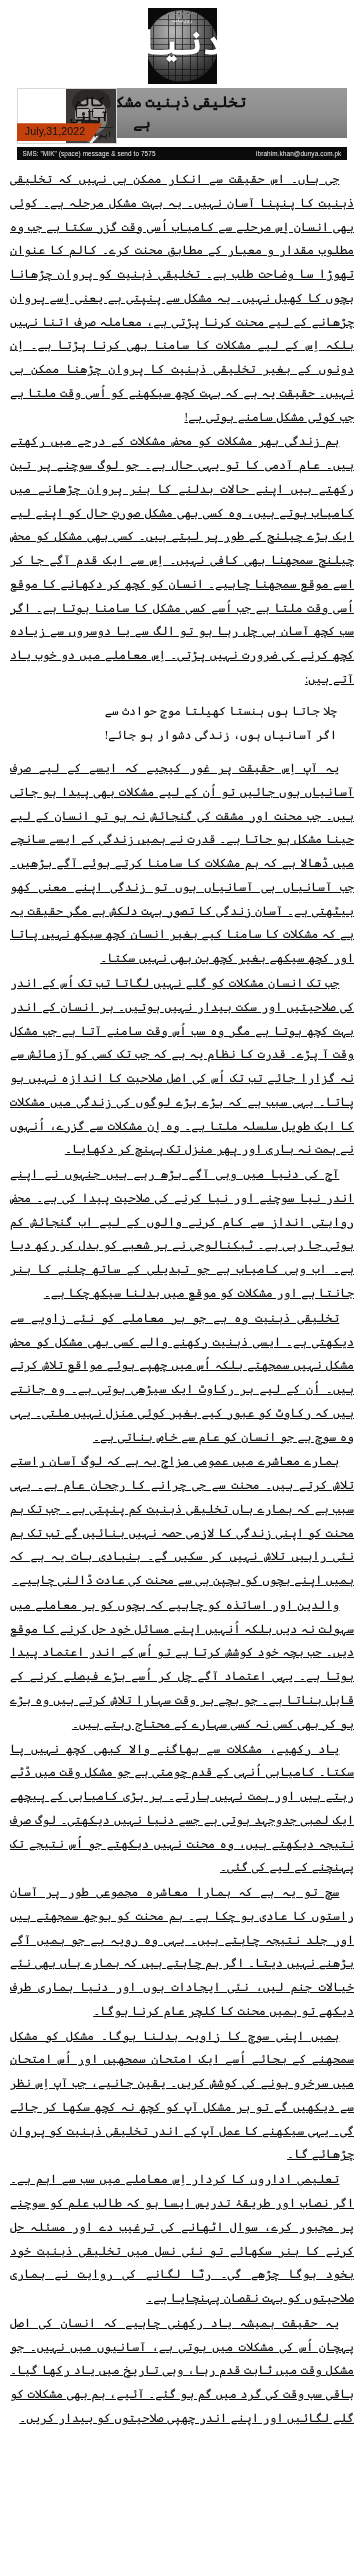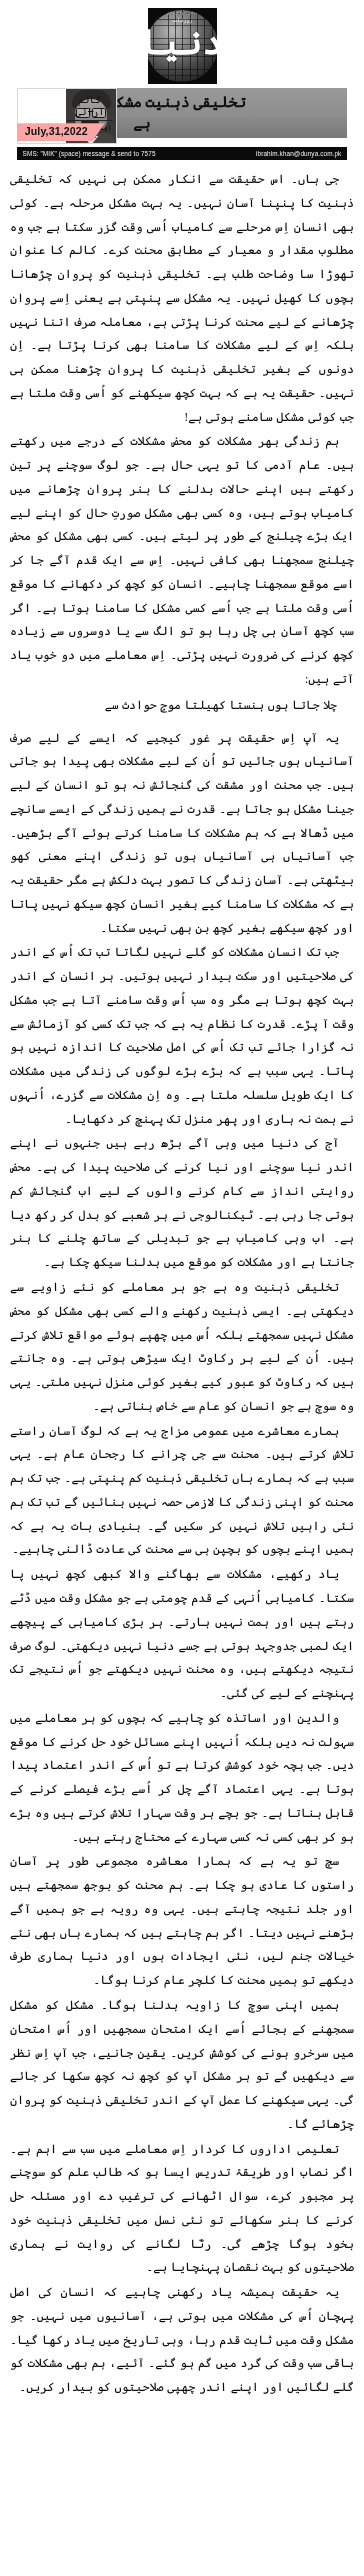--- a/index.html
+++ b/index.html
@@ -205,22 +205,22 @@
   .author-labels {
     position: absolute;
     right: 3.4px;
     top: 4.5px;
     width: 46px;
     text-align: center;
     direction: rtl;
   }
   .author-column-label {
     font-family: "Liberation Serif", "DejaVu Serif", serif;
-    font-size: 10px;
-    font-weight: 400;
+    font-size: 13px;
+    font-weight: 700;
     color: #121212;
     line-height: 1.2;
     padding-bottom: 2px;
     border-bottom: 0.6px solid #222;
   }
   .author-name {
     margin-top: 3.4px;
     font-family: "Liberation Serif", "DejaVu Serif", serif;
     font-size: 7.3px;
     font-weight: 700;
@@ -228,25 +228,25 @@
     line-height: 1.2;
   }
 
   
   .date-tab {
     position: absolute;
     left: 17px;
     top: 35px;
     height: 15.7px;
     padding: 1.1px 17px 1.1px 7.8px;
-    background: #fca5a5;
+    background: #c2410c;
     color: #111111;
     font-family: "Liberation Sans", sans-serif;
     font-size: 10.6px;
-    font-weight: 700;
+    font-weight: 400;
     letter-spacing: 0.1px;
     line-height: 15px;
     direction: ltr;
     text-align: right;
     clip-path: polygon(0 0, 100% 0, 86% 100%, 0 100%);
     white-space: nowrap;
   }
 
   
   .sms-bar {
@@ -278,23 +278,24 @@
     text-align-last: right;
     font-family: "Liberation Serif", "DejaVu Serif", serif;
     font-size: 12px;
     line-height: 1.98;
     color: #0d0d0d;
     word-spacing: 0.6px;
   }
   .article p {
     margin: 0 0 1.1px 0;
     text-indent: 14.6px;
+    text-decoration: underline;
   }
   .couplet {
-    margin: 1px 0 9px 0;
+    margin: 7px 0 9px 0;
     direction: rtl;
     text-align: center;
     font-family: "Liberation Serif", "DejaVu Serif", serif;
     font-size: 11.8px;
     line-height: 2.1;
     color: #0d0d0d;
   }
   .couplet div { padding-right: 17px; }
 </style>
 </head>
@@ -341,27 +342,28 @@
   <span class="sms-left">SMS: "MIK" (space) message &amp; send to 7575</span>
   <span class="sms-right">ibrahim.khan@dunya.com.pk</span>
 </div>
 
 <div class="article">
   <p>جی ہاں۔ اس حقیقت سے انکار ممکن ہی نہیں کہ تخلیقی ذہنیت کا پنپنا آسان نہیں۔ یہ بہت مشکل مرحلہ ہے۔ کوئی بھی انسان اِس مرحلے سے کامیاب اُسی وقت گزر سکتا ہے جب وہ مطلوب مقدار و معیار کے مطابق محنت کرے۔ کالم کا عنوان تھوڑا سا وضاحت طلب ہے۔ تخلیقی ذہنیت کو پروان چڑھانا بچوں کا کھیل نہیں۔ یہ مشکل سے پنپتی ہے یعنی اِسے پروان چڑھانے کے لیے محنت کرنا پڑتی ہے، معاملہ صرف اتنا نہیں بلکہ اِس کے لیے مشکلات کا سامنا بھی کرنا پڑتا ہے۔ اِن دونوں کے بغیر تخلیقی ذہنیت کا پروان چڑھنا ممکن ہی نہیں۔ حقیقت یہ ہے کہ بہت کچھ سیکھنے کو اُسی وقت ملتا ہے جب کوئی مشکل سامنے ہوتی ہے!</p>
   <p>ہم زندگی بھر مشکلات کو محض مشکلات کے درجے میں رکھتے ہیں۔ عام آدمی کا تو یہی حال ہے۔ جو لوگ سوچنے پر تین رکھتے ہیں اپنے حالات بدلنے کا ہنر پروان چڑھانے میں کامیاب ہوتے ہیں، وہ کسی بھی مشکل صورتِ حال کو اپنے لیے ایک بڑے چیلنج کے طور پر لیتے ہیں۔ کسی بھی مشکل کو محض چیلنج سمجھنا بھی کافی نہیں۔ اِس سے ایک قدم آگے جا کر اسے موقع سمجھنا چاہیے۔ انسان کو کچھ کر دکھانے کا موقع اُسی وقت ملتا ہے جب اُسے کسی مشکل کا سامنا ہوتا ہے۔ اگر سب کچھ آسان ہی چل رہا ہو تو الگ سے یا دوسروں سے زیادہ کچھ کرنے کی ضرورت نہیں پڑتی۔ اِس معاملے میں دو خوب یاد آتے ہیں:</p>
 
   <div class="couplet">
     <div>چلا جاتا ہوں ہنستا کھیلتا موجِ حوادث سے</div>
+    <div>اگر آسانیاں ہوں، زندگی دشوار ہو جائے!</div>
   </div>
 
   <p>یہ آپ اِس حقیقت پر غور کیجیے کہ ایسے کے لیے صرف آسانیاں ہوں جائیں تو اُن کے لیے مشکلات بھی پیدا ہو جاتی ہیں۔ جب محنت اور مشقت کی گنجائش نہ ہو تو انسان کے لیے جینا مشکل ہو جاتا ہے۔ قدرت نے ہمیں زندگی کے ایسے سانچے میں ڈھالا ہے کہ ہم مشکلات کا سامنا کرتے ہوئے آگے بڑھیں۔ جب آسانیاں ہی آسانیاں ہوں تو زندگی اپنے معنی کھو بیٹھتی ہے۔ آسان زندگی کا تصور بہت دلکش ہے مگر حقیقت یہ ہے کہ مشکلات کا سامنا کیے بغیر انسان کچھ سیکھ نہیں پاتا اور کچھ سیکھے بغیر کچھ بن بھی نہیں سکتا۔</p>
   <p>جب تک انسان مشکلات کو گلے نہیں لگاتا تب تک اُس کے اندر کی صلاحیتیں اور سکت بیدار نہیں ہوتیں۔ ہر انسان کے اندر بہت کچھ ہوتا ہے مگر وہ سب اُس وقت سامنے آتا ہے جب مشکل وقت آ پڑے۔ قدرت کا نظام یہ ہے کہ جب تک کسی کو آزمائش سے نہ گزارا جائے تب تک اُس کی اصل صلاحیت کا اندازہ نہیں ہو پاتا۔ یہی سبب ہے کہ بڑے بڑے لوگوں کی زندگی میں مشکلات کا ایک طویل سلسلہ ملتا ہے۔ وہ اِن مشکلات سے گزرے، اُنہوں نے ہمت نہ ہاری اور پھر منزل تک پہنچ کر دکھایا۔</p>
   <p>آج کی دنیا میں وہی آگے بڑھ رہے ہیں جنہوں نے اپنے اندر نیا سوچنے اور نیا کرنے کی صلاحیت پیدا کی ہے۔ محض روایتی انداز سے کام کرنے والوں کے لیے اب گنجائش کم ہوتی جا رہی ہے۔ ٹیکنالوجی نے ہر شعبے کو بدل کر رکھ دیا ہے۔ اب وہی کامیاب ہے جو تبدیلی کے ساتھ چلنے کا ہنر جانتا ہے اور مشکلات کو موقع میں بدلنا سیکھ چکا ہے۔</p>
   <p>تخلیقی ذہنیت وہ ہے جو ہر معاملے کو نئے زاویے سے دیکھتی ہے۔ ایسی ذہنیت رکھنے والے کسی بھی مشکل کو محض مشکل نہیں سمجھتے بلکہ اُس میں چھپے ہوئے مواقع تلاش کرتے ہیں۔ اُن کے لیے ہر رکاوٹ ایک سیڑھی ہوتی ہے۔ وہ جانتے ہیں کہ رکاوٹ کو عبور کیے بغیر کوئی منزل نہیں ملتی۔ یہی وہ سوچ ہے جو انسان کو عام سے خاص بناتی ہے۔</p>
   <p>ہمارے معاشرے میں عمومی مزاج یہ ہے کہ لوگ آسان راستے تلاش کرتے ہیں۔ محنت سے جی چرانے کا رجحان عام ہے۔ یہی سبب ہے کہ ہمارے ہاں تخلیقی ذہنیت کم پنپتی ہے۔ جب تک ہم محنت کو اپنی زندگی کا لازمی حصہ نہیں بنائیں گے تب تک ہم نئی راہیں تلاش نہیں کر سکیں گے۔ بنیادی بات یہ ہے کہ ہمیں اپنے بچوں کو بچپن ہی سے محنت کی عادت ڈالنی چاہیے۔</p>
+  <p>والدین اور اساتذہ کو چاہیے کہ بچوں کو ہر معاملے میں سہولت نہ دیں بلکہ اُنہیں اپنے مسائل خود حل کرنے کا موقع دیں۔ جب بچہ خود کوشش کرتا ہے تو اُس کے اندر اعتماد پیدا ہوتا ہے۔ یہی اعتماد آگے چل کر اُسے بڑے فیصلے کرنے کے قابل بناتا ہے۔ جو بچے ہر وقت سہارا تلاش کرتے ہیں وہ بڑے ہو کر بھی کسی نہ کسی سہارے کے محتاج رہتے ہیں۔</p>
   <p>یاد رکھیے، مشکلات سے بھاگنے والا کبھی کچھ نہیں پا سکتا۔ کامیابی اُنہی کے قدم چومتی ہے جو مشکل وقت میں ڈٹے رہتے ہیں اور ہمت نہیں ہارتے۔ ہر بڑی کامیابی کے پیچھے ایک لمبی جدوجہد ہوتی ہے جسے دنیا نہیں دیکھتی۔ لوگ صرف نتیجہ دیکھتے ہیں، وہ محنت نہیں دیکھتے جو اُس نتیجے تک پہنچنے کے لیے کی گئی۔</p>
-  <p>والدین اور اساتذہ کو چاہیے کہ بچوں کو ہر معاملے میں سہولت نہ دیں بلکہ اُنہیں اپنے مسائل خود حل کرنے کا موقع دیں۔ جب بچہ خود کوشش کرتا ہے تو اُس کے اندر اعتماد پیدا ہوتا ہے۔ یہی اعتماد آگے چل کر اُسے بڑے فیصلے کرنے کے قابل بناتا ہے۔ جو بچے ہر وقت سہارا تلاش کرتے ہیں وہ بڑے ہو کر بھی کسی نہ کسی سہارے کے محتاج رہتے ہیں۔</p>
   <p>سچ تو یہ ہے کہ ہمارا معاشرہ مجموعی طور پر آسان راستوں کا عادی ہو چکا ہے۔ ہم محنت کو بوجھ سمجھتے ہیں اور جلد نتیجہ چاہتے ہیں۔ یہی وہ رویہ ہے جو ہمیں آگے بڑھنے نہیں دیتا۔ اگر ہم چاہتے ہیں کہ ہمارے ہاں بھی نئے خیالات جنم لیں، نئی ایجادات ہوں اور دنیا ہماری طرف دیکھے تو ہمیں محنت کا کلچر عام کرنا ہوگا۔</p>
   <p>ہمیں اپنی سوچ کا زاویہ بدلنا ہوگا۔ مشکل کو مشکل سمجھنے کے بجائے اُسے ایک امتحان سمجھیں اور اُس امتحان میں سرخرو ہونے کی کوشش کریں۔ یقین جانیے، جب آپ اِس نظر سے دیکھیں گے تو ہر مشکل آپ کو کچھ نہ کچھ سکھا کر جائے گی۔ یہی سیکھنے کا عمل آپ کے اندر تخلیقی ذہنیت کو پروان چڑھائے گا۔</p>
   <p>تعلیمی اداروں کا کردار اِس معاملے میں سب سے اہم ہے۔ اگر نصاب اور طریقۂ تدریس ایسا ہو کہ طالب علم کو سوچنے پر مجبور کرے، سوال اٹھانے کی ترغیب دے اور مسئلہ حل کرنے کا ہنر سکھائے تو نئی نسل میں تخلیقی ذہنیت خود بخود ہوگا چڑھے گی۔ رٹّا لگانے کی روایت نے ہماری صلاحیتوں کو بہت نقصان پہنچایا ہے۔</p>
   <p>یہ حقیقت ہمیشہ یاد رکھنی چاہیے کہ انسان کی اصل پہچان اُس کی مشکلات میں ہوتی ہے، آسانیوں میں نہیں۔ جو مشکل وقت میں ثابت قدم رہا، وہی تاریخ میں یاد رکھا گیا۔ باقی سب وقت کی گرد میں گم ہو گئے۔ آئیے، ہم بھی مشکلات کو گلے لگائیں اور اپنے اندر چھپی صلاحیتوں کو بیدار کریں۔</p>
 </div>
 
 
 </body></html>

